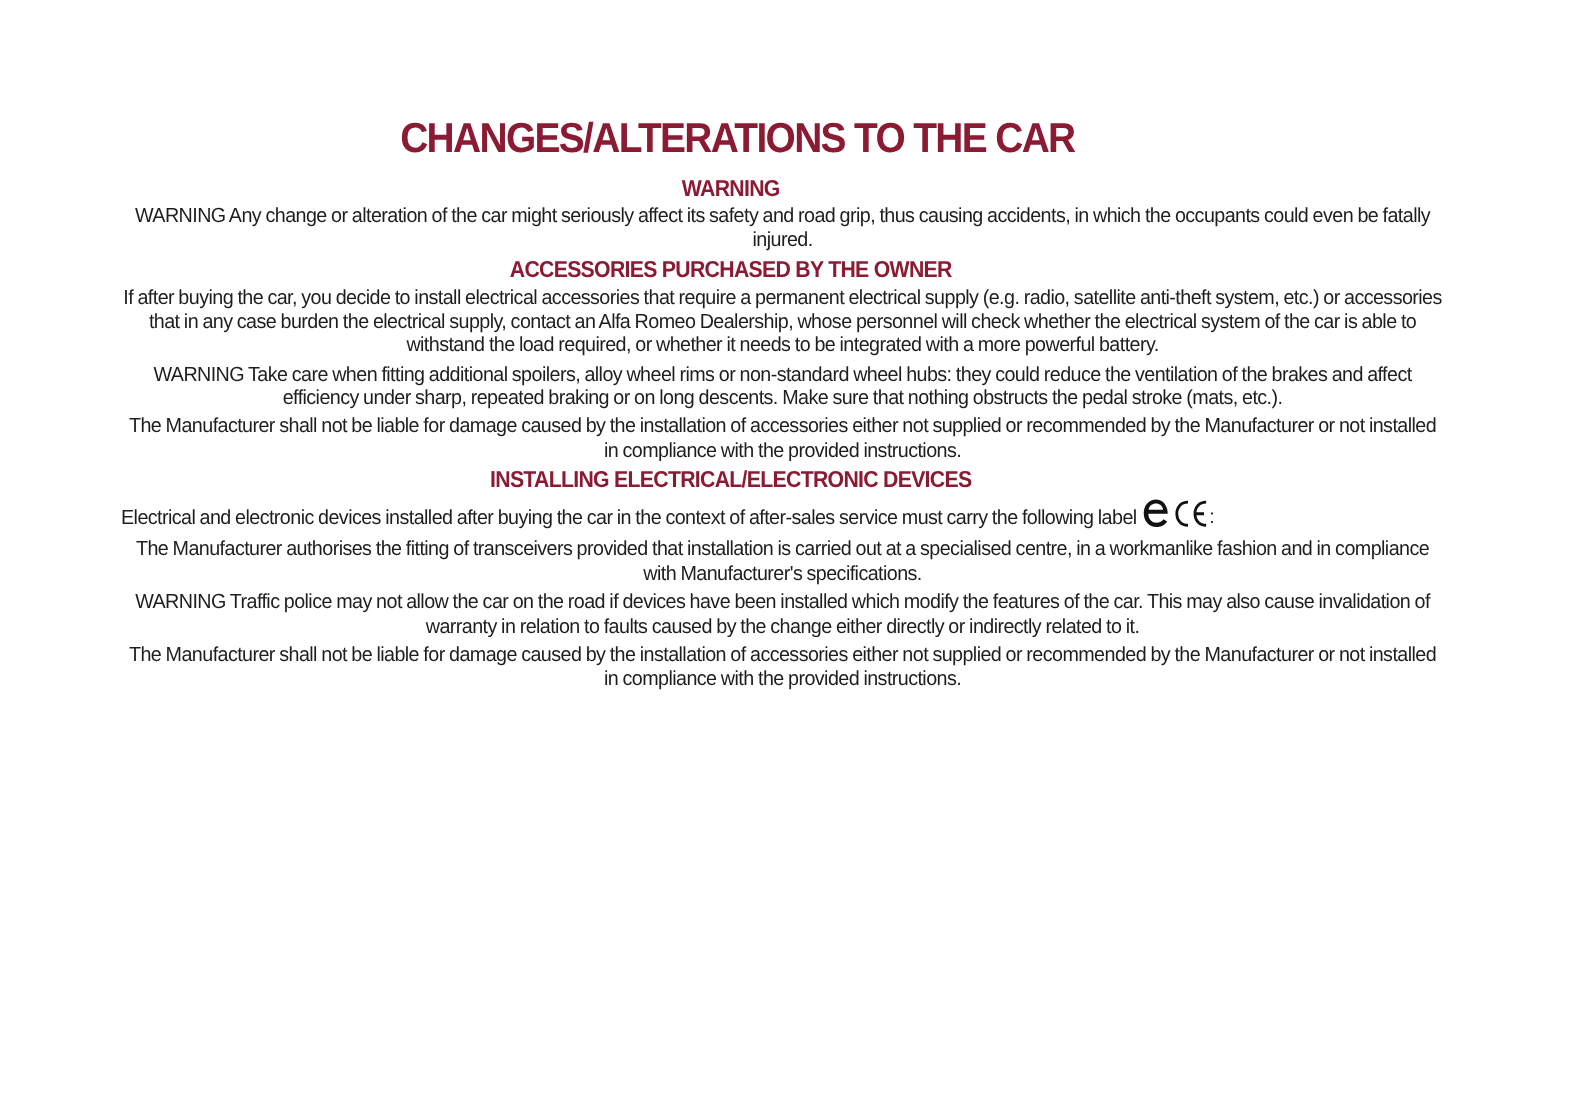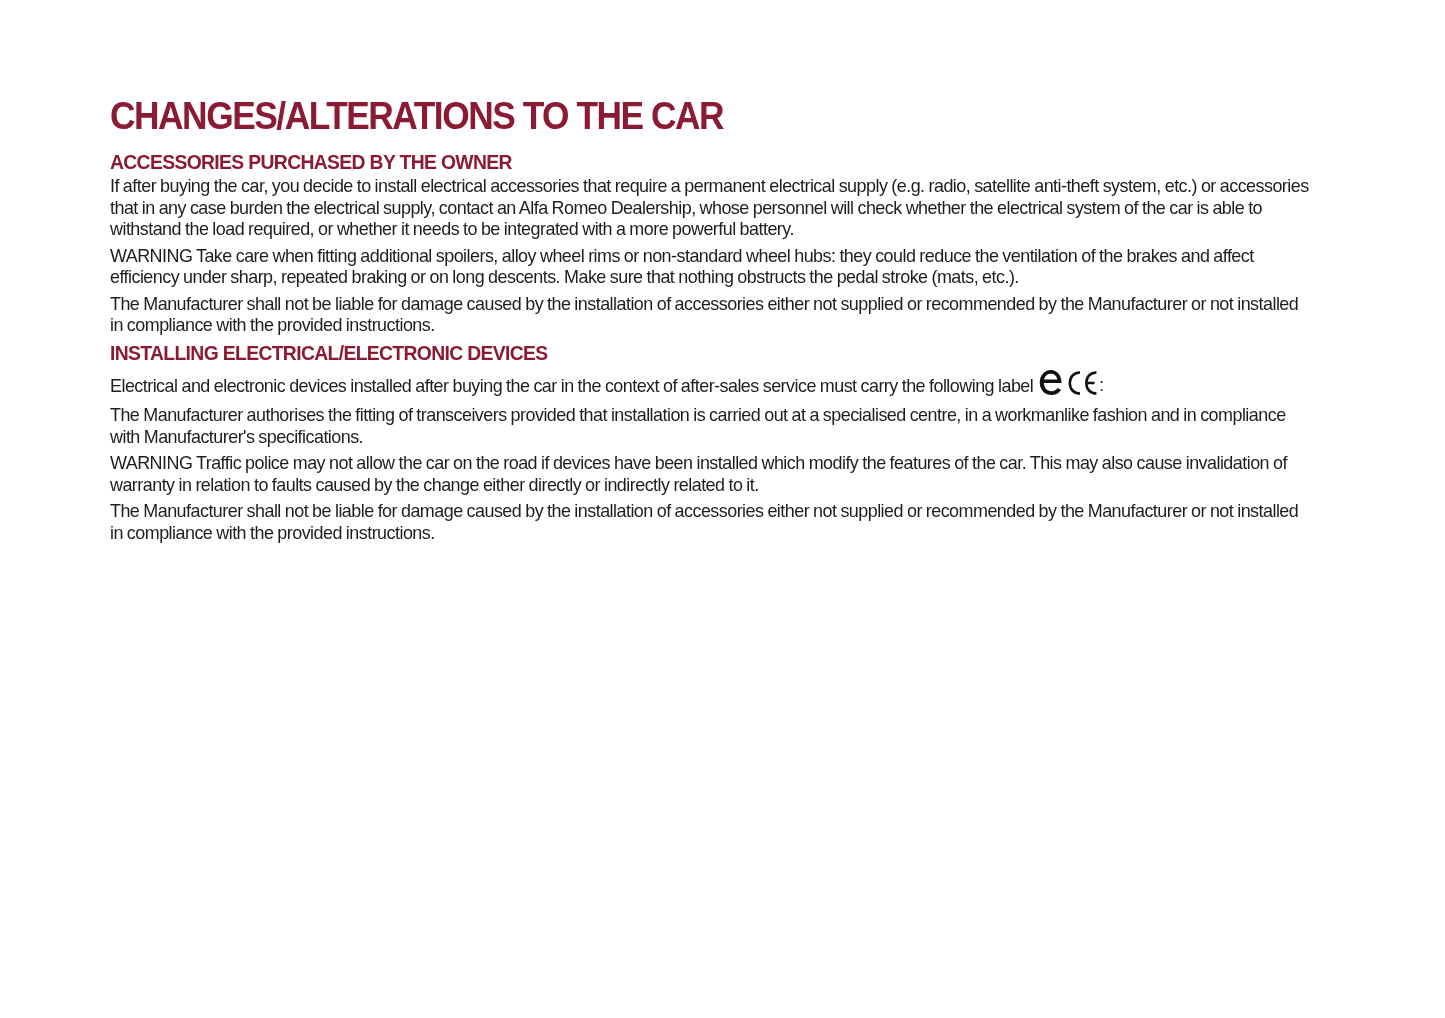--- a/index.html
+++ b/index.html
@@ -11,22 +11,23 @@
       width: 1445px;
       height: 1018px;
       position: relative;
       overflow: hidden;
       font-family: "Liberation Sans", sans-serif;
       color: #1a1a1a;
     }
     .page {
       position: absolute;
       left: 110px;
-      top: 93px;
+      top: 103px;
       width: 1205px;
+      text-align: center;
     }
     .title {
       font-family: "Liberation Sans", sans-serif;
       font-weight: bold;
       font-size: 38px;
       line-height: 46px;
       color: #8b1a33;
       letter-spacing: -1.6px;
       margin: 0 0 10px 0;
       transform: scaleX(0.93);
@@ -68,20 +69,24 @@
     }
     .ce-mark svg { display: block; }
     .colon { font-size: 18px; line-height: 21px; }
   </style>
 </head>
 <body>
 
 <div class="page">
   <h1 class="title">CHANGES/ALTERATIONS TO THE CAR</h1>
 
+  <section>
+    <h2 class="section-heading">WARNING</h2>
+    <p class="para">WARNING Any change or alteration of the car might seriously affect its safety and road grip, thus causing accidents, in which the occupants could even be fatally injured.</p>
+  </section>
 
   <section>
     <h2 class="section-heading">ACCESSORIES PURCHASED BY THE OWNER</h2>
     <p class="para">If after buying the car, you decide to install electrical accessories that require a permanent electrical supply (e.g. radio, satellite anti-theft system, etc.) or accessories that in any case burden the electrical supply, contact an Alfa Romeo Dealership, whose personnel will check whether the electrical system of the car is able to withstand the load required, or whether it needs to be integrated with a more powerful battery.</p>
     <p class="para">WARNING Take care when fitting additional spoilers, alloy wheel rims or non-standard wheel hubs: they could reduce the ventilation of the brakes and affect efficiency under sharp, repeated braking or on long descents. Make sure that nothing obstructs the pedal stroke (mats, etc.).</p>
     <p class="para">The Manufacturer shall not be liable for damage caused by the installation of accessories either not supplied or recommended by the Manufacturer or not installed in compliance with the provided instructions.</p>
   </section>
 
   <section>
     <h2 class="section-heading">INSTALLING ELECTRICAL/ELECTRONIC DEVICES</h2>

